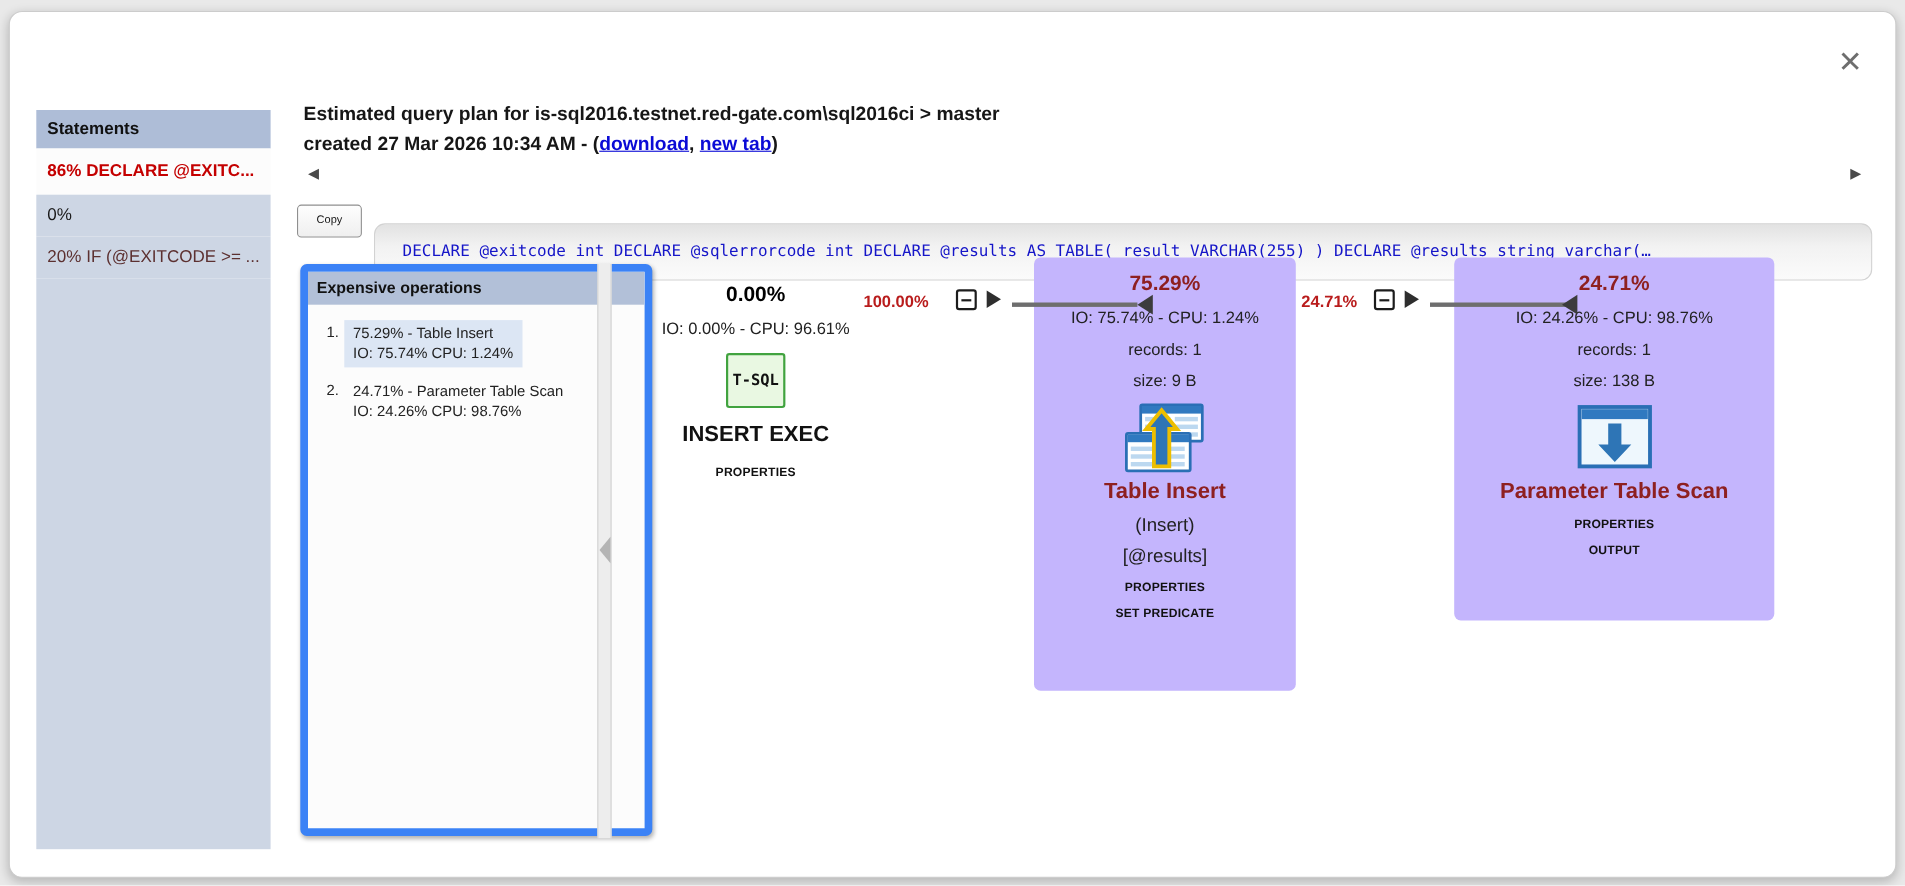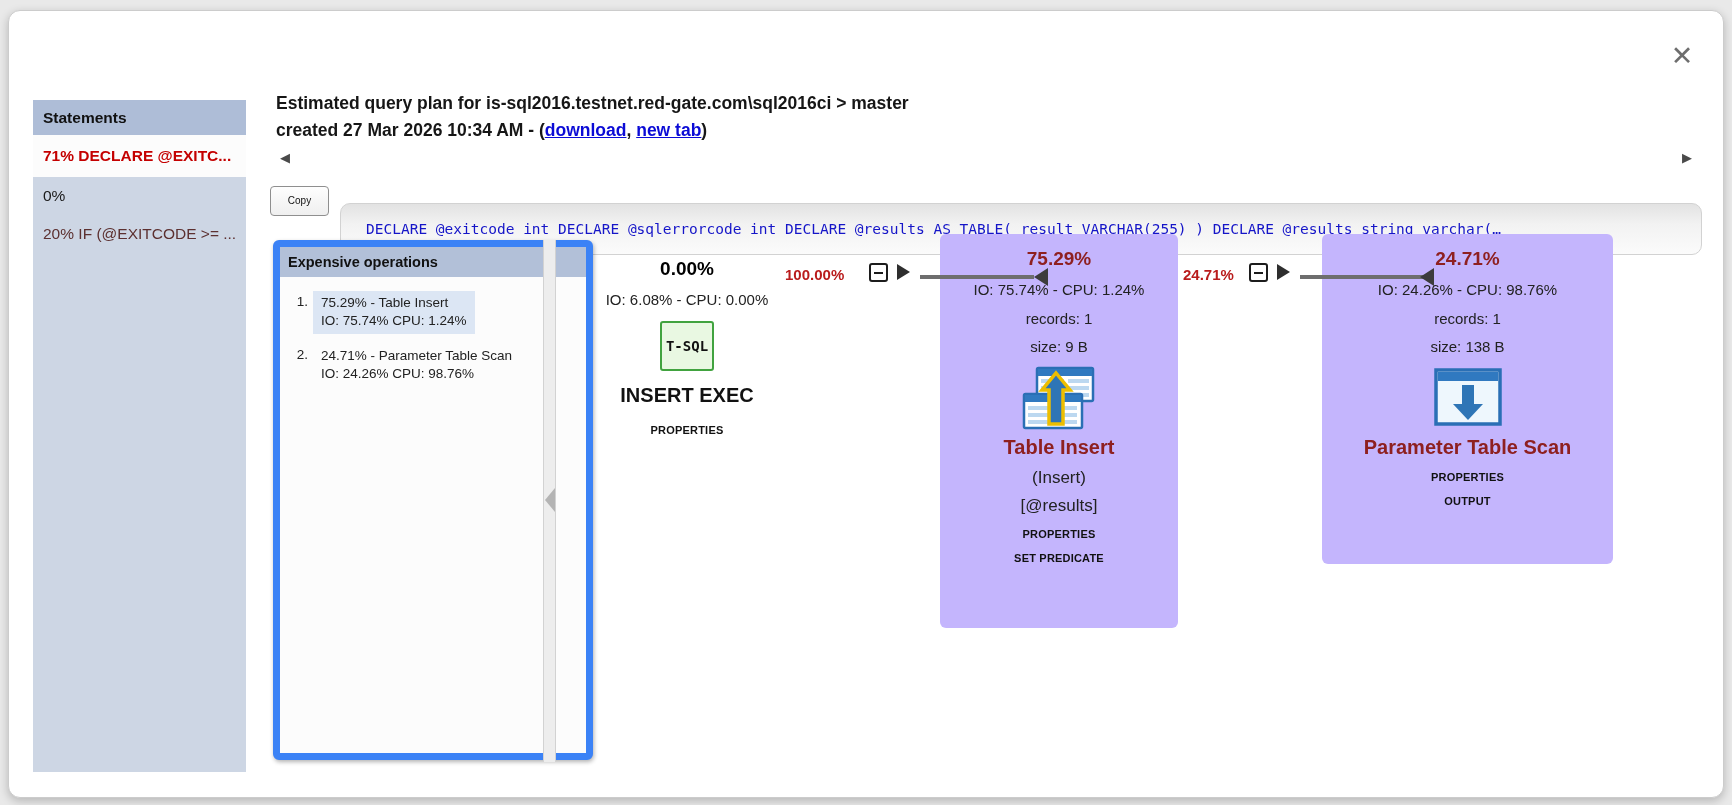--- a/index.html
+++ b/index.html
@@ -113,21 +113,21 @@
 </style>
 </head>
 <body>
 
 <div class="modal"></div>
 
 <div class="close-btn">✕</div>
 
 <div class="sidebar">
   <div class="sidebar-header">Statements</div>
-  <div class="stmt stmt-1">71% DECLARE @EXITC...</div>
+  <div class="stmt stmt-1">86% DECLARE @EXITC...</div>
   <div class="stmt stmt-2">0%</div>
   <div class="stmt stmt-3">20% IF (@EXITCODE &gt;= ...</div>
   <div class="sidebar-fill"></div>
 </div>
 
 <div class="title-1">Estimated query plan for is-sql2016.testnet.red-gate.com\sql2016ci &gt; master</div>
 <div class="title-2">
   <span>created 27 Mar 2026 10:34 AM - (</span><a>download</a><span>, </span><a>new tab</a><span>)</span>
 </div>
 
@@ -158,21 +158,21 @@
     </div>
   </div>
 </div>
 
 <div class="splitter">
   <div class="splitter-handle"></div>
 </div>
 
 <div class="node node-1">
   <div class="node-pct">0.00%</div>
-  <div class="node-io">IO: 6.08% - CPU: 0.00%</div>
+  <div class="node-io">IO: 0.00% - CPU: 96.61%</div>
   <div class="tsql-badge">T-SQL</div>
   <div class="node-name">INSERT EXEC</div>
   <div class="node-action">PROPERTIES</div>
 </div>
 
 <div class="edge-label e1-label">100.00%</div>
 <div class="collapse-box e1-box">
     <div class="dash"></div>
   </div>
 <div class="play-tri e1-tri"></div>

